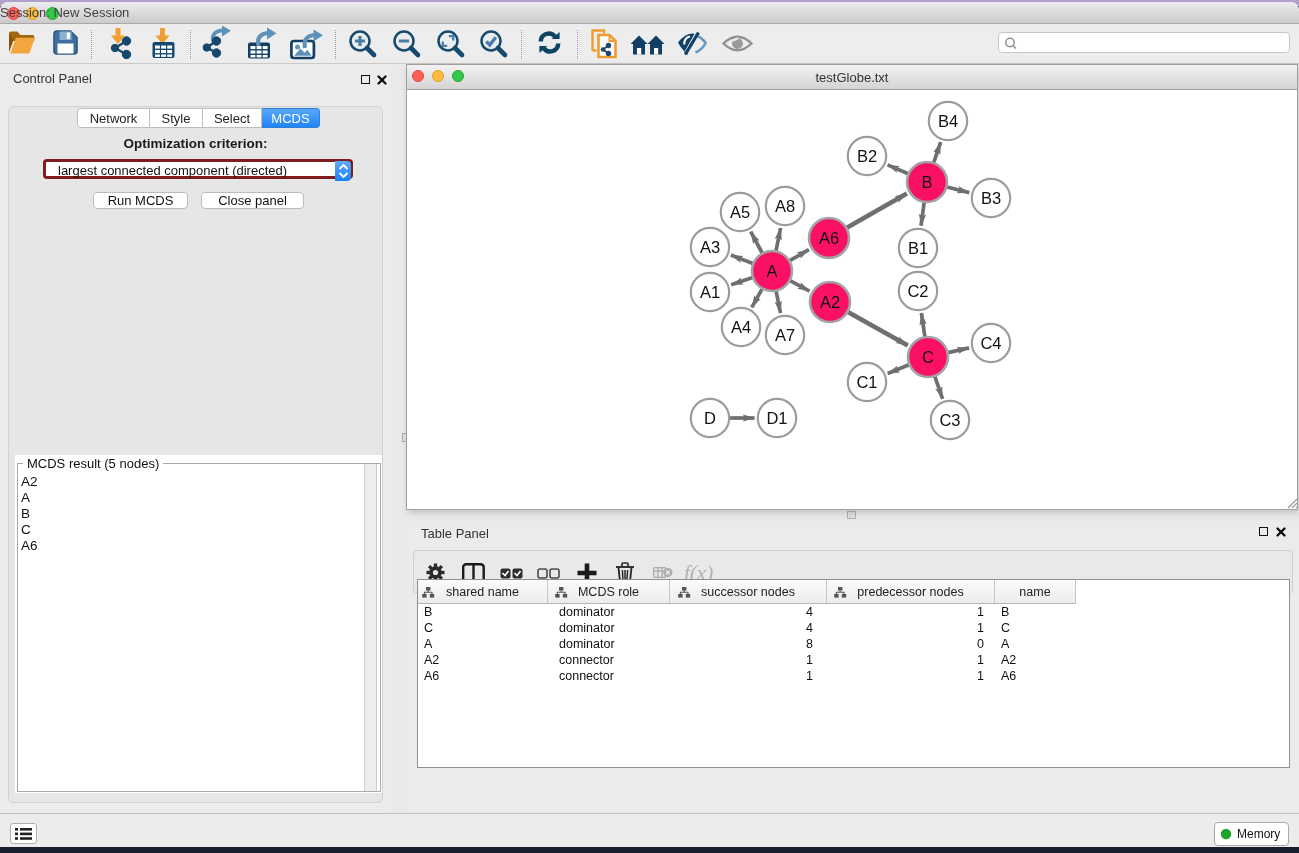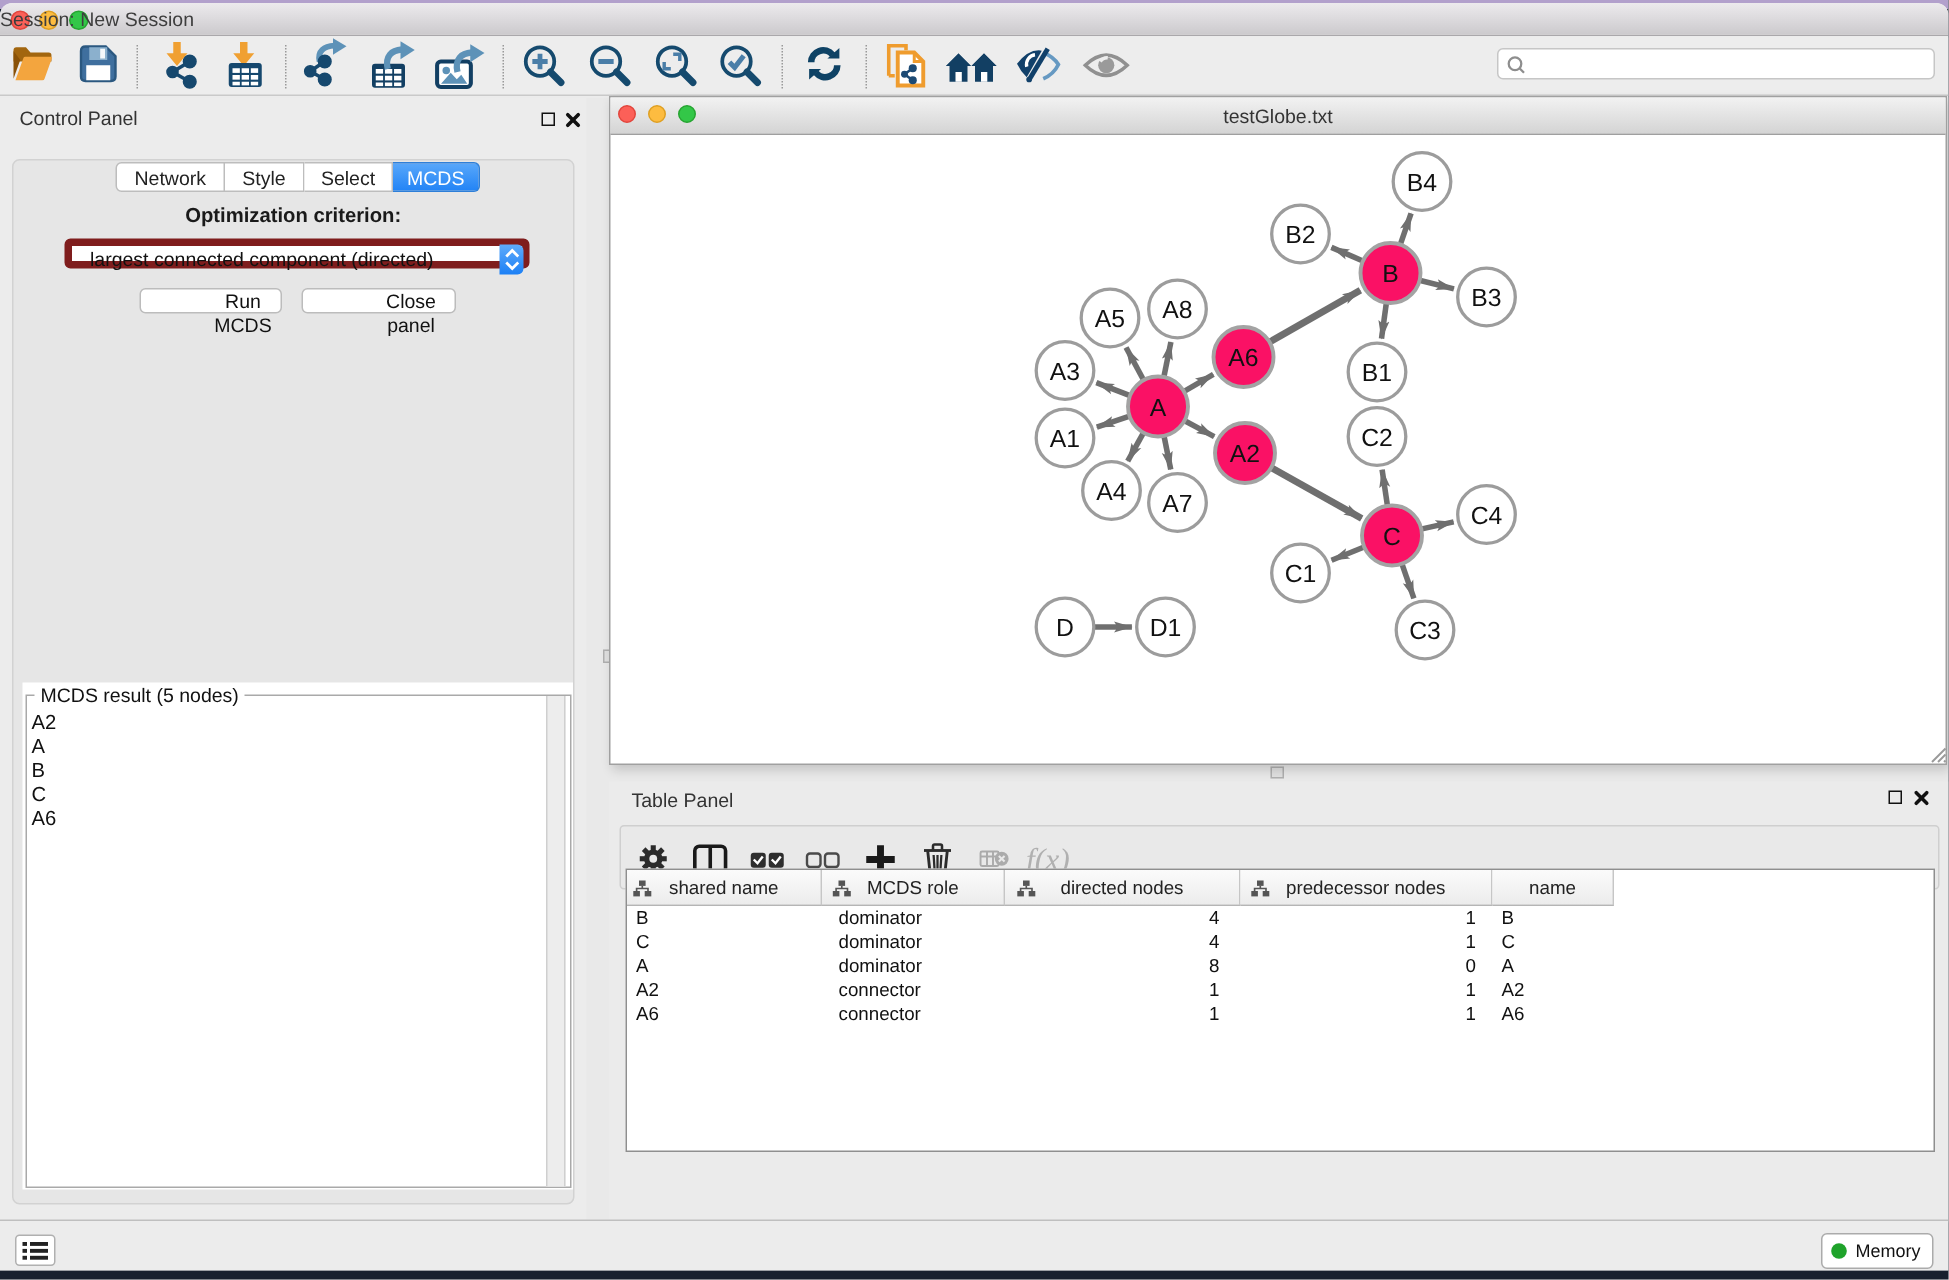--- a/index.html
+++ b/index.html
@@ -13,22 +13,22 @@
 #main{position:absolute;left:0;top:63px;width:1299px;height:750px;background:#e9e9e9;}
 #cpanel{position:absolute;left:0;top:0;width:391px;height:750px;background:#ececec;}
 #cp-outer{position:absolute;left:8px;top:41px;width:375px;height:697px;background:#e6e6e6;border:1px solid #d2d2d2;border-radius:5px;}
 .paneltitle{font-size:13px;color:#333;}
 .floatbox{position:absolute;width:9px;height:9px;border:1.6px solid #111;}
 .tabrow{position:absolute;display:flex;height:20px;margin-top:12px;}
 .tab{height:20px;line-height:20px;font-size:13px;color:#222;background:#fff;border:1px solid #bdbdbd;border-left:none;text-align:center;}
 .tab.first{border-left:1px solid #bdbdbd;border-radius:4px 0 0 4px;}
 .tab.last{border-radius:0 4px 4px 0;}
 .tab.sel{background:linear-gradient(#58a7fa,#2384f6);color:#fff;border-color:#2e7fd8;}
-.btn{position:absolute;background:#fff;border:1px solid #bcbcbc;border-radius:4px;font-size:13px;color:#111;text-align:center;padding-left:43px;}
-#ddown{position:absolute;left:43px;top:94px;width:310px;height:20px;background:#fff;border:5px solid #7f1d1d;border-radius:4px;}
+.btn{position:absolute;background:#fff;border:1px solid #bcbcbc;border-radius:4px;font-size:13px;color:#111;text-align:center;}
+#ddown{position:absolute;left:43px;top:94px;width:310px;height:20px;background:#fff;border:3px solid #7f1d1d;border-radius:4px;}
 #ddown .txt{position:absolute;left:12px;top:0;line-height:18px;font-size:13px;color:#111;}
 #ddown .step{position:absolute;right:-1px;top:-1px;width:16px;height:20px;background:linear-gradient(#5fabfb,#1c80f5);border-radius:0 4px 4px 0;}
 #mcds-white{position:absolute;left:15px;top:390px;width:367px;height:338px;background:#fff;}
 #mcds-border{position:absolute;left:2px;top:8px;right:1px;bottom:1px;border:1px solid #a9a9a9;}
 #mcds-title{position:absolute;left:8px;top:1px;background:#fff;padding:0 4px;font-size:13px;color:#111;}
 .mcds-item{position:absolute;left:6px;font-size:13.5px;color:#111;}
 #mcds-scroll{position:absolute;right:5px;top:9px;width:13px;bottom:2px;background:#ededed;border-left:1px solid #cfcfcf;border-right:1px solid #cfcfcf;}
 #netwin{position:absolute;left:406px;top:-1px;width:892px;height:446px;background:#fff;border:1px solid #a0a0a0;box-shadow:2px 3px 7px rgba(0,0,0,.16);padding-left:28px;}
 #nw-titlebar{position:absolute;left:0;top:0;width:100%;height:25px;background:linear-gradient(#f2f2f2,#d4d4d4);border-bottom:1px solid #9f9f9f;}
 #nw-titlebar .tl{position:absolute;top:6px;width:12px;height:12px;border-radius:50%;}
@@ -384,21 +384,21 @@
   <circle cx="14.8" cy="5.5" r="4.6" fill="#ababab"></circle>
           <g stroke="#e9e9e9" stroke-width="1.4">
             <line x1="12.9" y1="3.6" x2="16.7" y2="7.4"></line>
             <line x1="16.7" y1="3.6" x2="12.9" y2="7.4"></line>
           </g>
  </svg>
  <div style="position:absolute;left:278px;top:40px;font-family:'Liberation Serif',serif;font-style:italic;font-size:21px;color:#b0b0b0;">f(x)</div>
  <div id="tp-table">
   <div class="th" style="left:0;width:130px;">shared name</div>
   <div class="th" style="left:130px;width:122px;">MCDS role</div>
-  <div class="th" style="left:252px;width:157px;">directed nodes</div>
+  <div class="th" style="left:252px;width:157px;">successor nodes</div>
   <div class="th" style="left:409px;width:168px;">predecessor nodes</div>
   <div class="th" style="left:577px;width:81px;">name</div>
   <svg style="left:4px;top:7px;" width="12" height="11">
             <g fill="#555">
               <rect x="4" y="0" width="4.4" height="3.6"></rect>
               <rect x="0.2" y="7" width="4.4" height="3.6"></rect>
               <rect x="7.8" y="7" width="4.4" height="3.6"></rect>
             </g>
             <g stroke="#555" stroke-width="1.1" fill="none">
               <path d="M6.2,3.6 V5.3 M2.4,7 V5.3 H10 V7"></path>

